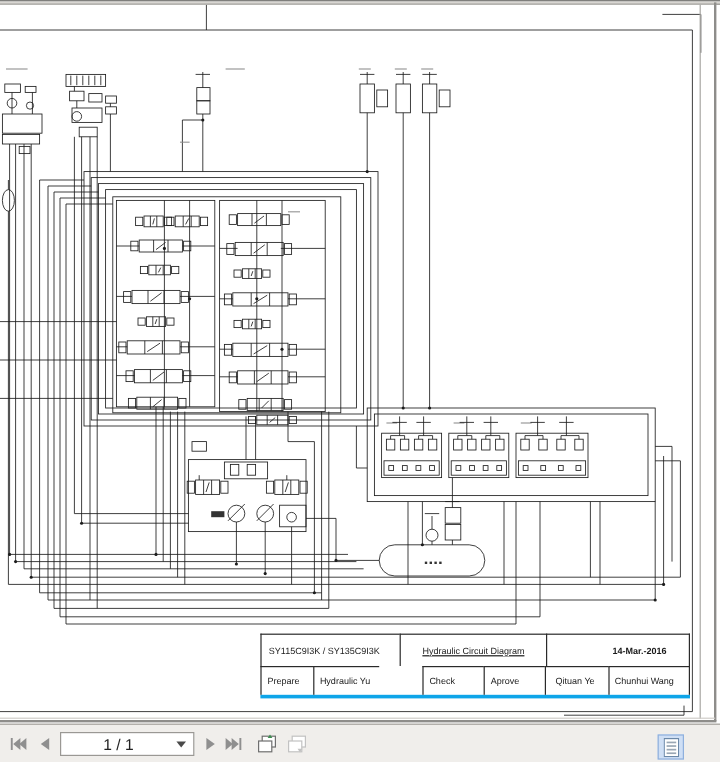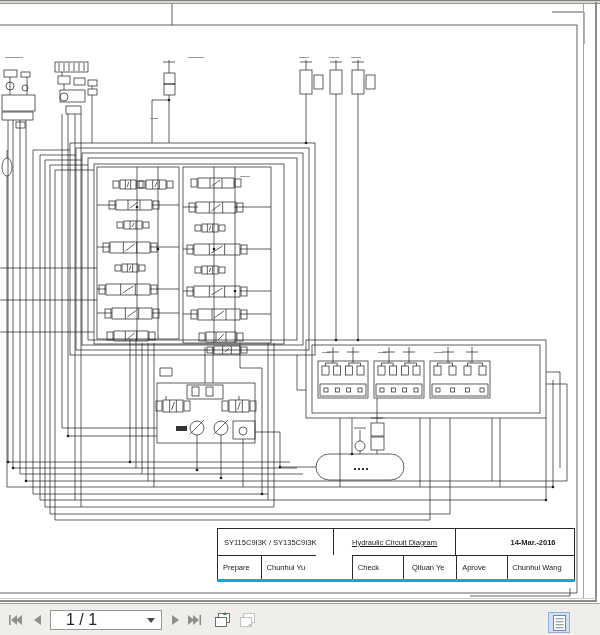--- a/index.html
+++ b/index.html
@@ -28,21 +28,21 @@
   .c-title{width:122px;justify-content:center;text-decoration:underline;}
   .c-date{width:120px;justify-content:center;font-weight:bold;padding-left:36px;}
   .r2a{width:51px;padding-left:5px;}.r2b{width:65px;padding-left:5px;}
   .r2c{width:60px;padding-left:5px;margin-left:36px;}.r2d{width:62px;padding-left:8px;}
   .r2e{width:60px;padding-left:5px;}.r2f{width:80px;padding-left:4px;}
 
   
   .toolbar{position:absolute;left:0;top:603px;width:600px;height:32px;background:#f0eeeb;border-top:1px solid #a3a09b;box-sizing:border-box;}
   .tbtn{position:absolute;top:6px;width:18px;height:20px;display:flex;align-items:center;justify-content:center;cursor:pointer;}
   .pagebox{position:absolute;left:50px;top:6px;width:112px;height:20px;background:#fff;border:1px solid #9a9894;box-sizing:border-box;display:flex;align-items:center;}
-  .pagebox .ptxt{font-size:16px;color:#222;padding-left:15px;flex:1;}
+  .pagebox .ptxt{font-size:13px;color:#222;padding-left:15px;flex:1;margin-left:20px;}
   .caret{width:0;height:0;border-left:4px solid transparent;border-right:4px solid transparent;border-top:5px solid #4a4a4a;margin-right:6px;}
   .docbtn{position:absolute;left:548px;top:8px;width:22px;height:21px;background:#cfdff5;border:1px solid #8fb0dd;box-sizing:border-box;display:flex;align-items:center;justify-content:center;cursor:pointer;}
 </style>
 </head>
 <body>
 
 <div class="app">
   <div class="top-edge"></div>
 
   <div class="content">
@@ -442,24 +442,24 @@
       </svg>
 
     <div class="titleblock">
       <div class="tb-row tb-row1">
         <div class="tb-cell c-model">SY115C9I3K  /  SY135C9I3K</div>
         <div class="tb-cell c-title">Hydraulic Circuit Diagram</div>
         <div class="tb-cell c-date last">14-Mar.-2016</div>
       </div>
       <div class="tb-row tb-row2">
         <div class="tb-cell r2a">Prepare</div>
-        <div class="tb-cell r2b">Chunhui Yu</div>
+        <div class="tb-cell r2b">Hydraulic Yu</div>
         <div class="tb-cell r2c">Check</div>
+        <div class="tb-cell r2e">Aprove</div>
         <div class="tb-cell r2d">Qituan Ye</div>
-        <div class="tb-cell r2e">Aprove</div>
         <div class="tb-cell r2f last">Chunhui Wang</div>
       </div>
     </div>
   </div>
 
   <div class="edge-v1"></div>
   <div class="edge-v2"></div>
   <div class="edge-h1"></div>
   <div class="edge-h2"></div>
 

